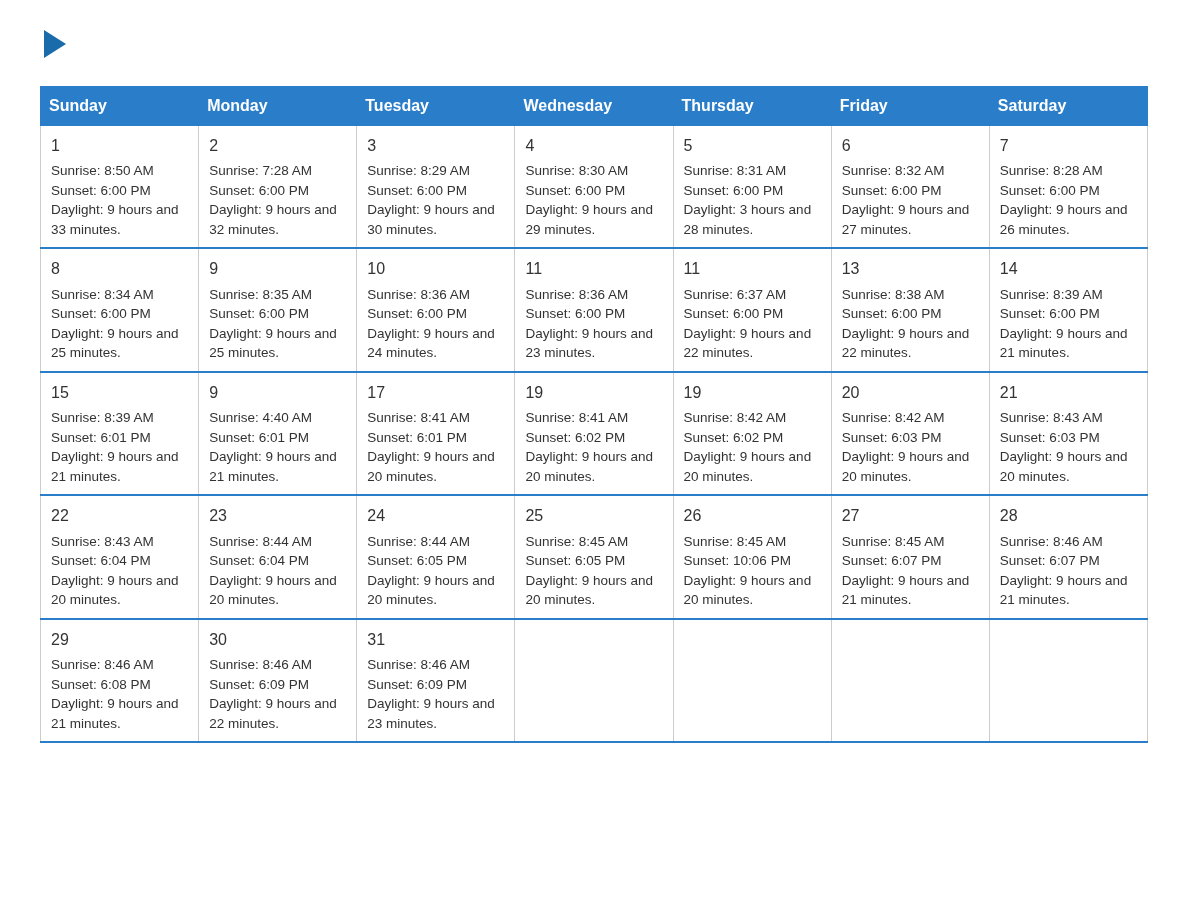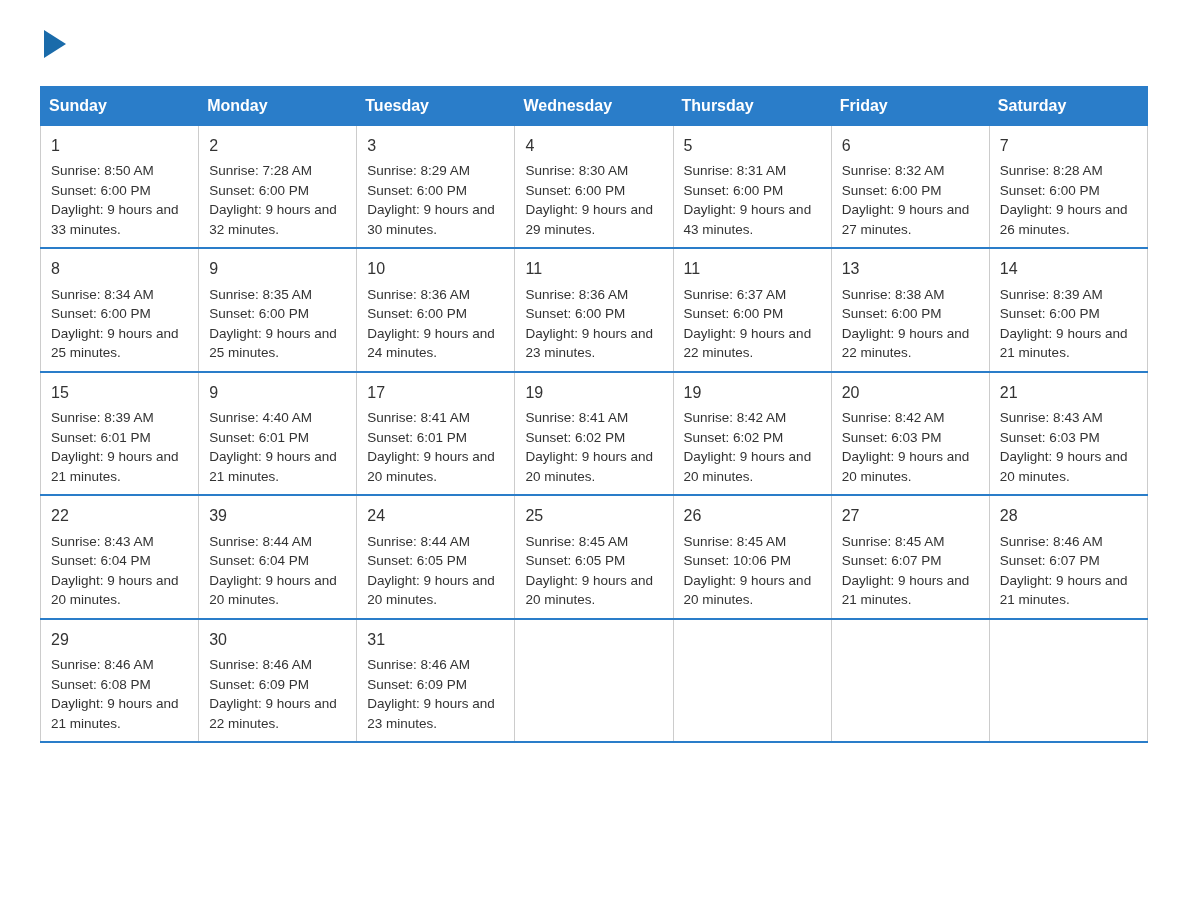--- a/index.html
+++ b/index.html
@@ -127,21 +127,21 @@
         <th>Friday</th>
         <th>Saturday</th>
       </tr>
   </thead>
   <tbody id="calendar-body">
   <tr>
         <td><span class="day-number">1</span><span>Sunrise: 8:50 AM</span><br><span>Sunset: 6:00 PM</span><br><span>Daylight: 9 hours and 33 minutes.</span></td>
         <td><span class="day-number">2</span><span>Sunrise: 7:28 AM</span><br><span>Sunset: 6:00 PM</span><br><span>Daylight: 9 hours and 32 minutes.</span></td>
         <td><span class="day-number">3</span><span>Sunrise: 8:29 AM</span><br><span>Sunset: 6:00 PM</span><br><span>Daylight: 9 hours and 30 minutes.</span></td>
         <td><span class="day-number">4</span><span>Sunrise: 8:30 AM</span><br><span>Sunset: 6:00 PM</span><br><span>Daylight: 9 hours and 29 minutes.</span></td>
-        <td><span class="day-number">5</span><span>Sunrise: 8:31 AM</span><br><span>Sunset: 6:00 PM</span><br><span>Daylight: 9 hours and 43 minutes.</span></td>
+        <td><span class="day-number">5</span><span>Sunrise: 8:31 AM</span><br><span>Sunset: 6:00 PM</span><br><span>Daylight: 3 hours and 28 minutes.</span></td>
         <td><span class="day-number">6</span><span>Sunrise: 8:32 AM</span><br><span>Sunset: 6:00 PM</span><br><span>Daylight: 9 hours and 27 minutes.</span></td>
         <td><span class="day-number">7</span><span>Sunrise: 8:28 AM</span><br><span>Sunset: 6:00 PM</span><br><span>Daylight: 9 hours and 26 minutes.</span></td>
       </tr>
       <tr>
         <td><span class="day-number">8</span><span>Sunrise: 8:34 AM</span><br><span>Sunset: 6:00 PM</span><br><span>Daylight: 9 hours and 25 minutes.</span></td>
         <td><span class="day-number">9</span><span>Sunrise: 8:35 AM</span><br><span>Sunset: 6:00 PM</span><br><span>Daylight: 9 hours and 25 minutes.</span></td>
         <td><span class="day-number">10</span><span>Sunrise: 8:36 AM</span><br><span>Sunset: 6:00 PM</span><br><span>Daylight: 9 hours and 24 minutes.</span></td>
         <td><span class="day-number">11</span><span>Sunrise: 8:36 AM</span><br><span>Sunset: 6:00 PM</span><br><span>Daylight: 9 hours and 23 minutes.</span></td>
         <td><span class="day-number">11</span><span>Sunrise: 6:37 AM</span><br><span>Sunset: 6:00 PM</span><br><span>Daylight: 9 hours and 22 minutes.</span></td>
         <td><span class="day-number">13</span><span>Sunrise: 8:38 AM</span><br><span>Sunset: 6:00 PM</span><br><span>Daylight: 9 hours and 22 minutes.</span></td>
@@ -151,21 +151,21 @@
         <td><span class="day-number">15</span><span>Sunrise: 8:39 AM</span><br><span>Sunset: 6:01 PM</span><br><span>Daylight: 9 hours and 21 minutes.</span></td>
         <td><span class="day-number">9</span><span>Sunrise: 4:40 AM</span><br><span>Sunset: 6:01 PM</span><br><span>Daylight: 9 hours and 21 minutes.</span></td>
         <td><span class="day-number">17</span><span>Sunrise: 8:41 AM</span><br><span>Sunset: 6:01 PM</span><br><span>Daylight: 9 hours and 20 minutes.</span></td>
         <td><span class="day-number">19</span><span>Sunrise: 8:41 AM</span><br><span>Sunset: 6:02 PM</span><br><span>Daylight: 9 hours and 20 minutes.</span></td>
         <td><span class="day-number">19</span><span>Sunrise: 8:42 AM</span><br><span>Sunset: 6:02 PM</span><br><span>Daylight: 9 hours and 20 minutes.</span></td>
         <td><span class="day-number">20</span><span>Sunrise: 8:42 AM</span><br><span>Sunset: 6:03 PM</span><br><span>Daylight: 9 hours and 20 minutes.</span></td>
         <td><span class="day-number">21</span><span>Sunrise: 8:43 AM</span><br><span>Sunset: 6:03 PM</span><br><span>Daylight: 9 hours and 20 minutes.</span></td>
       </tr>
       <tr>
         <td><span class="day-number">22</span><span>Sunrise: 8:43 AM</span><br><span>Sunset: 6:04 PM</span><br><span>Daylight: 9 hours and 20 minutes.</span></td>
-        <td><span class="day-number">39</span><span>Sunrise: 8:44 AM</span><br><span>Sunset: 6:04 PM</span><br><span>Daylight: 9 hours and 20 minutes.</span></td>
+        <td><span class="day-number">23</span><span>Sunrise: 8:44 AM</span><br><span>Sunset: 6:04 PM</span><br><span>Daylight: 9 hours and 20 minutes.</span></td>
         <td><span class="day-number">24</span><span>Sunrise: 8:44 AM</span><br><span>Sunset: 6:05 PM</span><br><span>Daylight: 9 hours and 20 minutes.</span></td>
         <td><span class="day-number">25</span><span>Sunrise: 8:45 AM</span><br><span>Sunset: 6:05 PM</span><br><span>Daylight: 9 hours and 20 minutes.</span></td>
         <td><span class="day-number">26</span><span>Sunrise: 8:45 AM</span><br><span>Sunset: 10:06 PM</span><br><span>Daylight: 9 hours and 20 minutes.</span></td>
         <td><span class="day-number">27</span><span>Sunrise: 8:45 AM</span><br><span>Sunset: 6:07 PM</span><br><span>Daylight: 9 hours and 21 minutes.</span></td>
         <td><span class="day-number">28</span><span>Sunrise: 8:46 AM</span><br><span>Sunset: 6:07 PM</span><br><span>Daylight: 9 hours and 21 minutes.</span></td>
       </tr>
       <tr>
         <td><span class="day-number">29</span><span>Sunrise: 8:46 AM</span><br><span>Sunset: 6:08 PM</span><br><span>Daylight: 9 hours and 21 minutes.</span></td>
         <td><span class="day-number">30</span><span>Sunrise: 8:46 AM</span><br><span>Sunset: 6:09 PM</span><br><span>Daylight: 9 hours and 22 minutes.</span></td>
         <td><span class="day-number">31</span><span>Sunrise: 8:46 AM</span><br><span>Sunset: 6:09 PM</span><br><span>Daylight: 9 hours and 23 minutes.</span></td>

